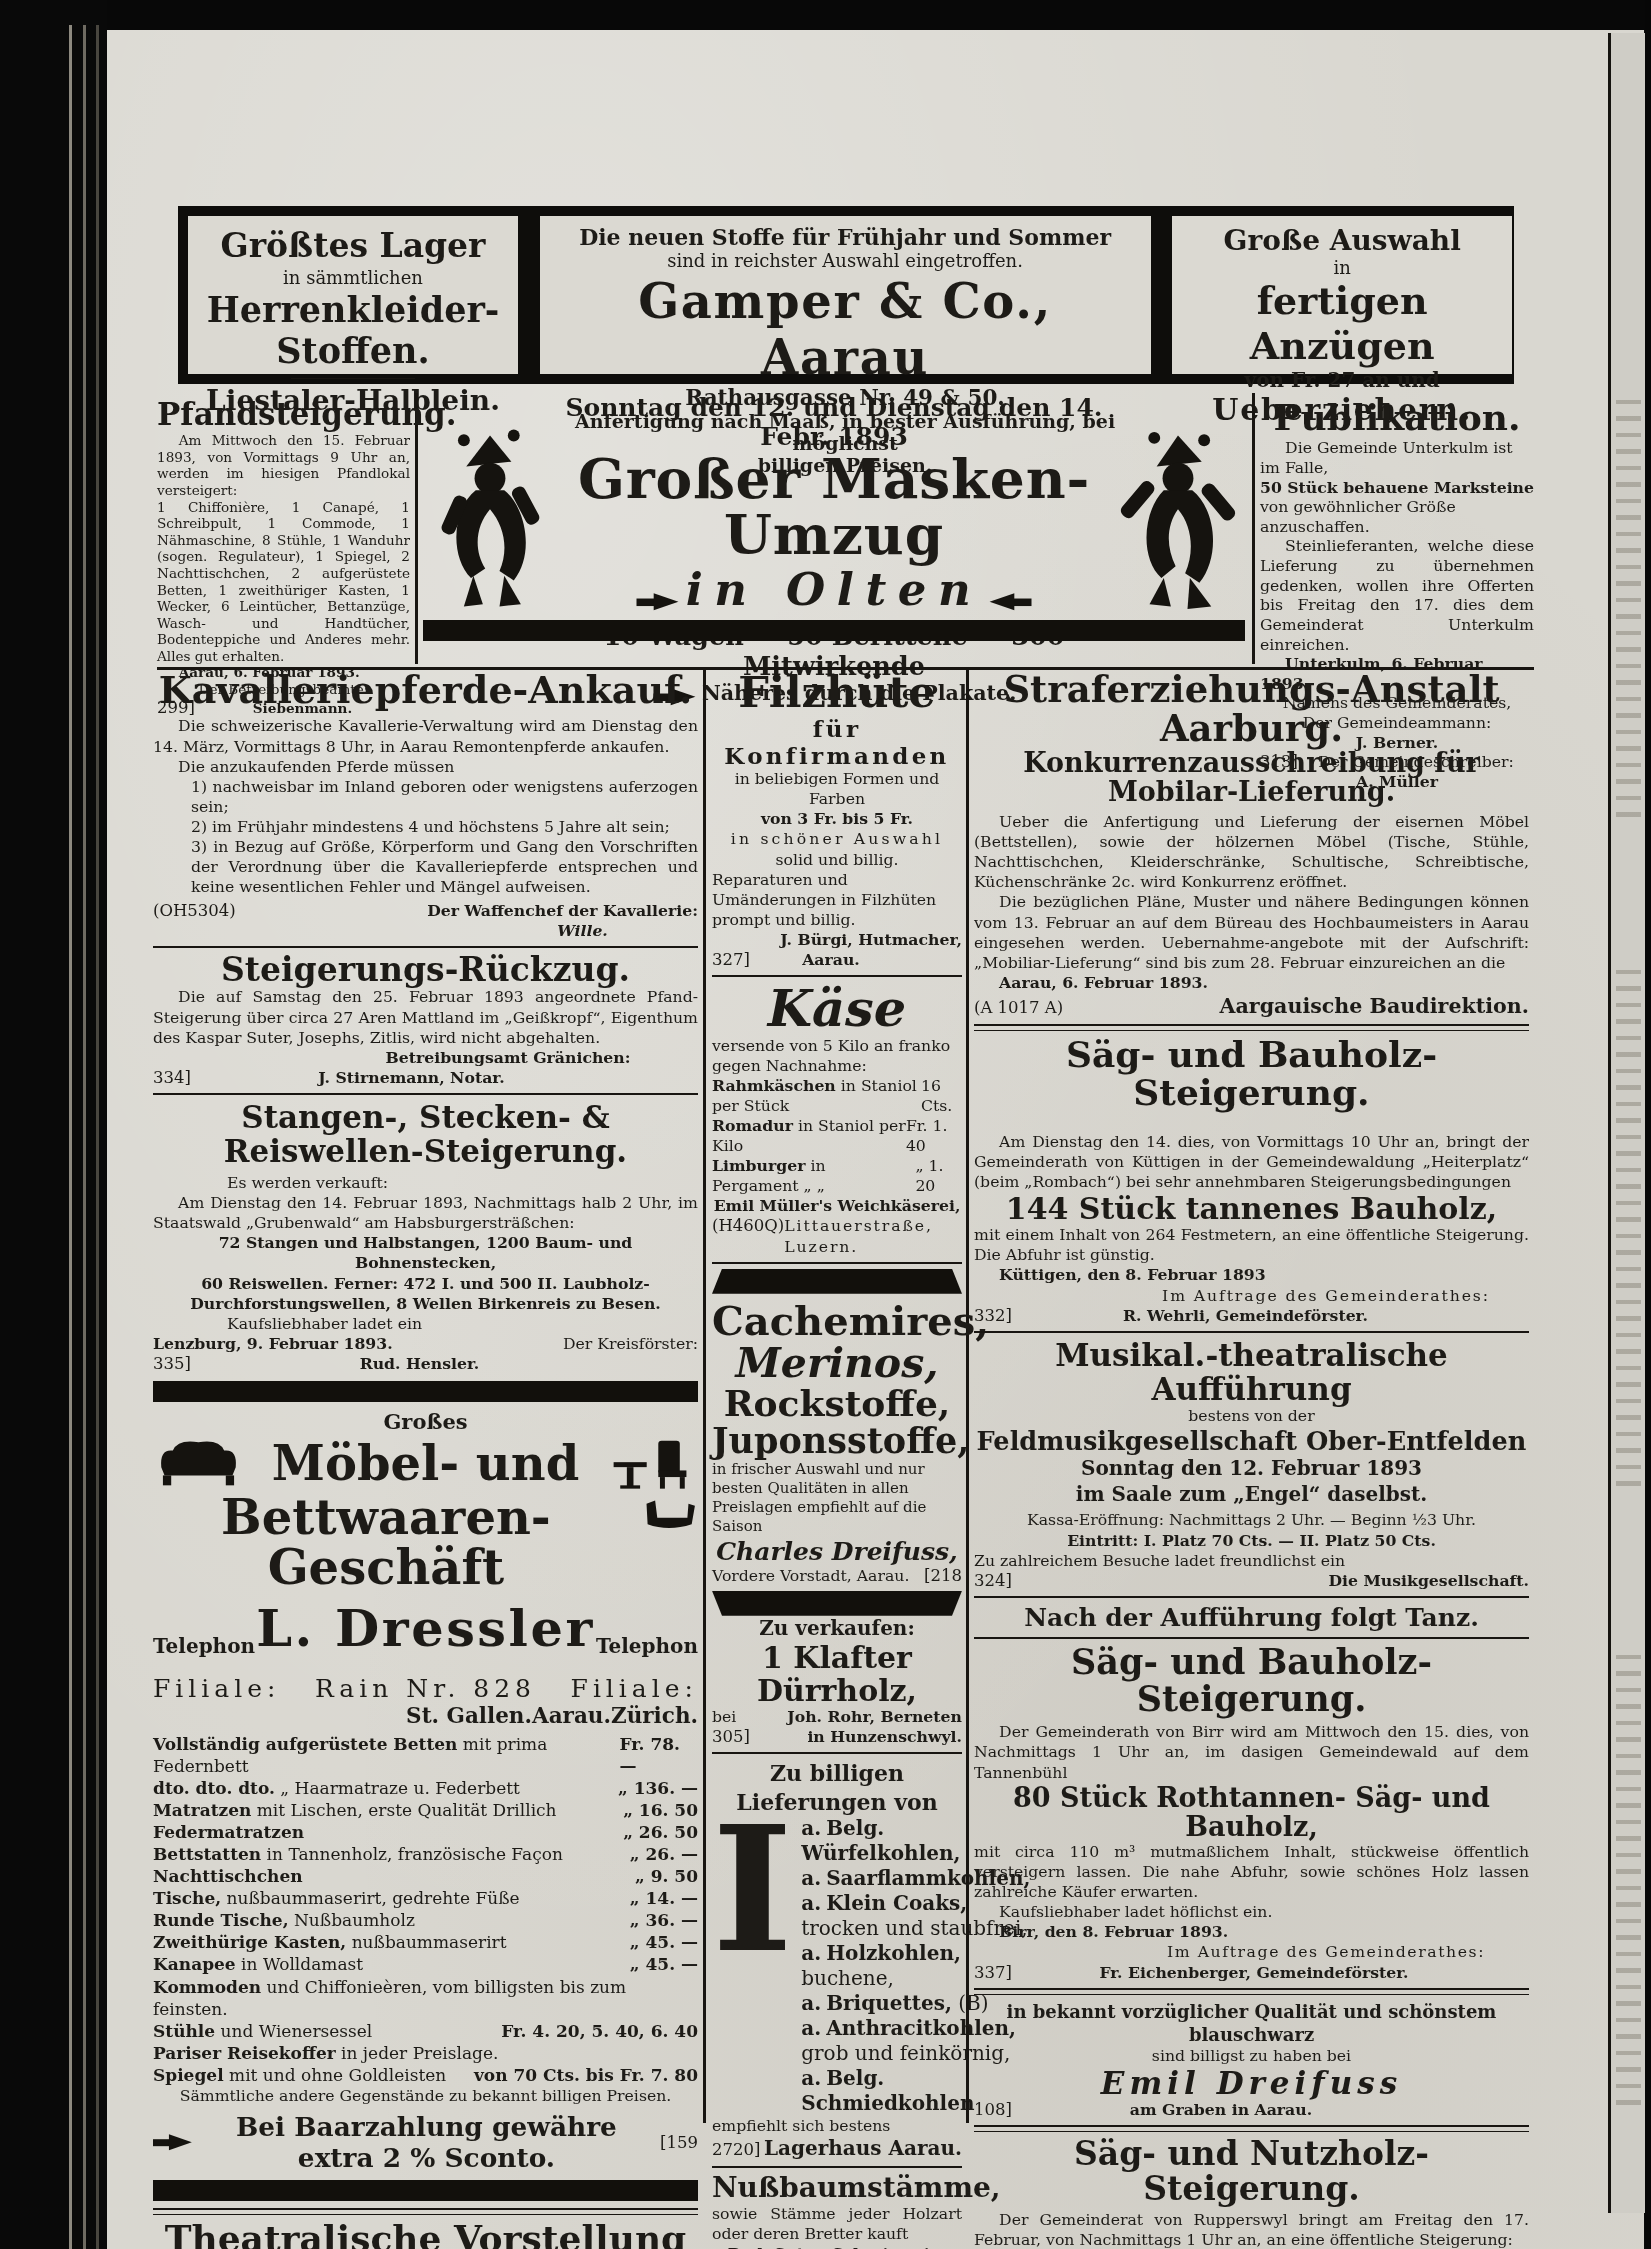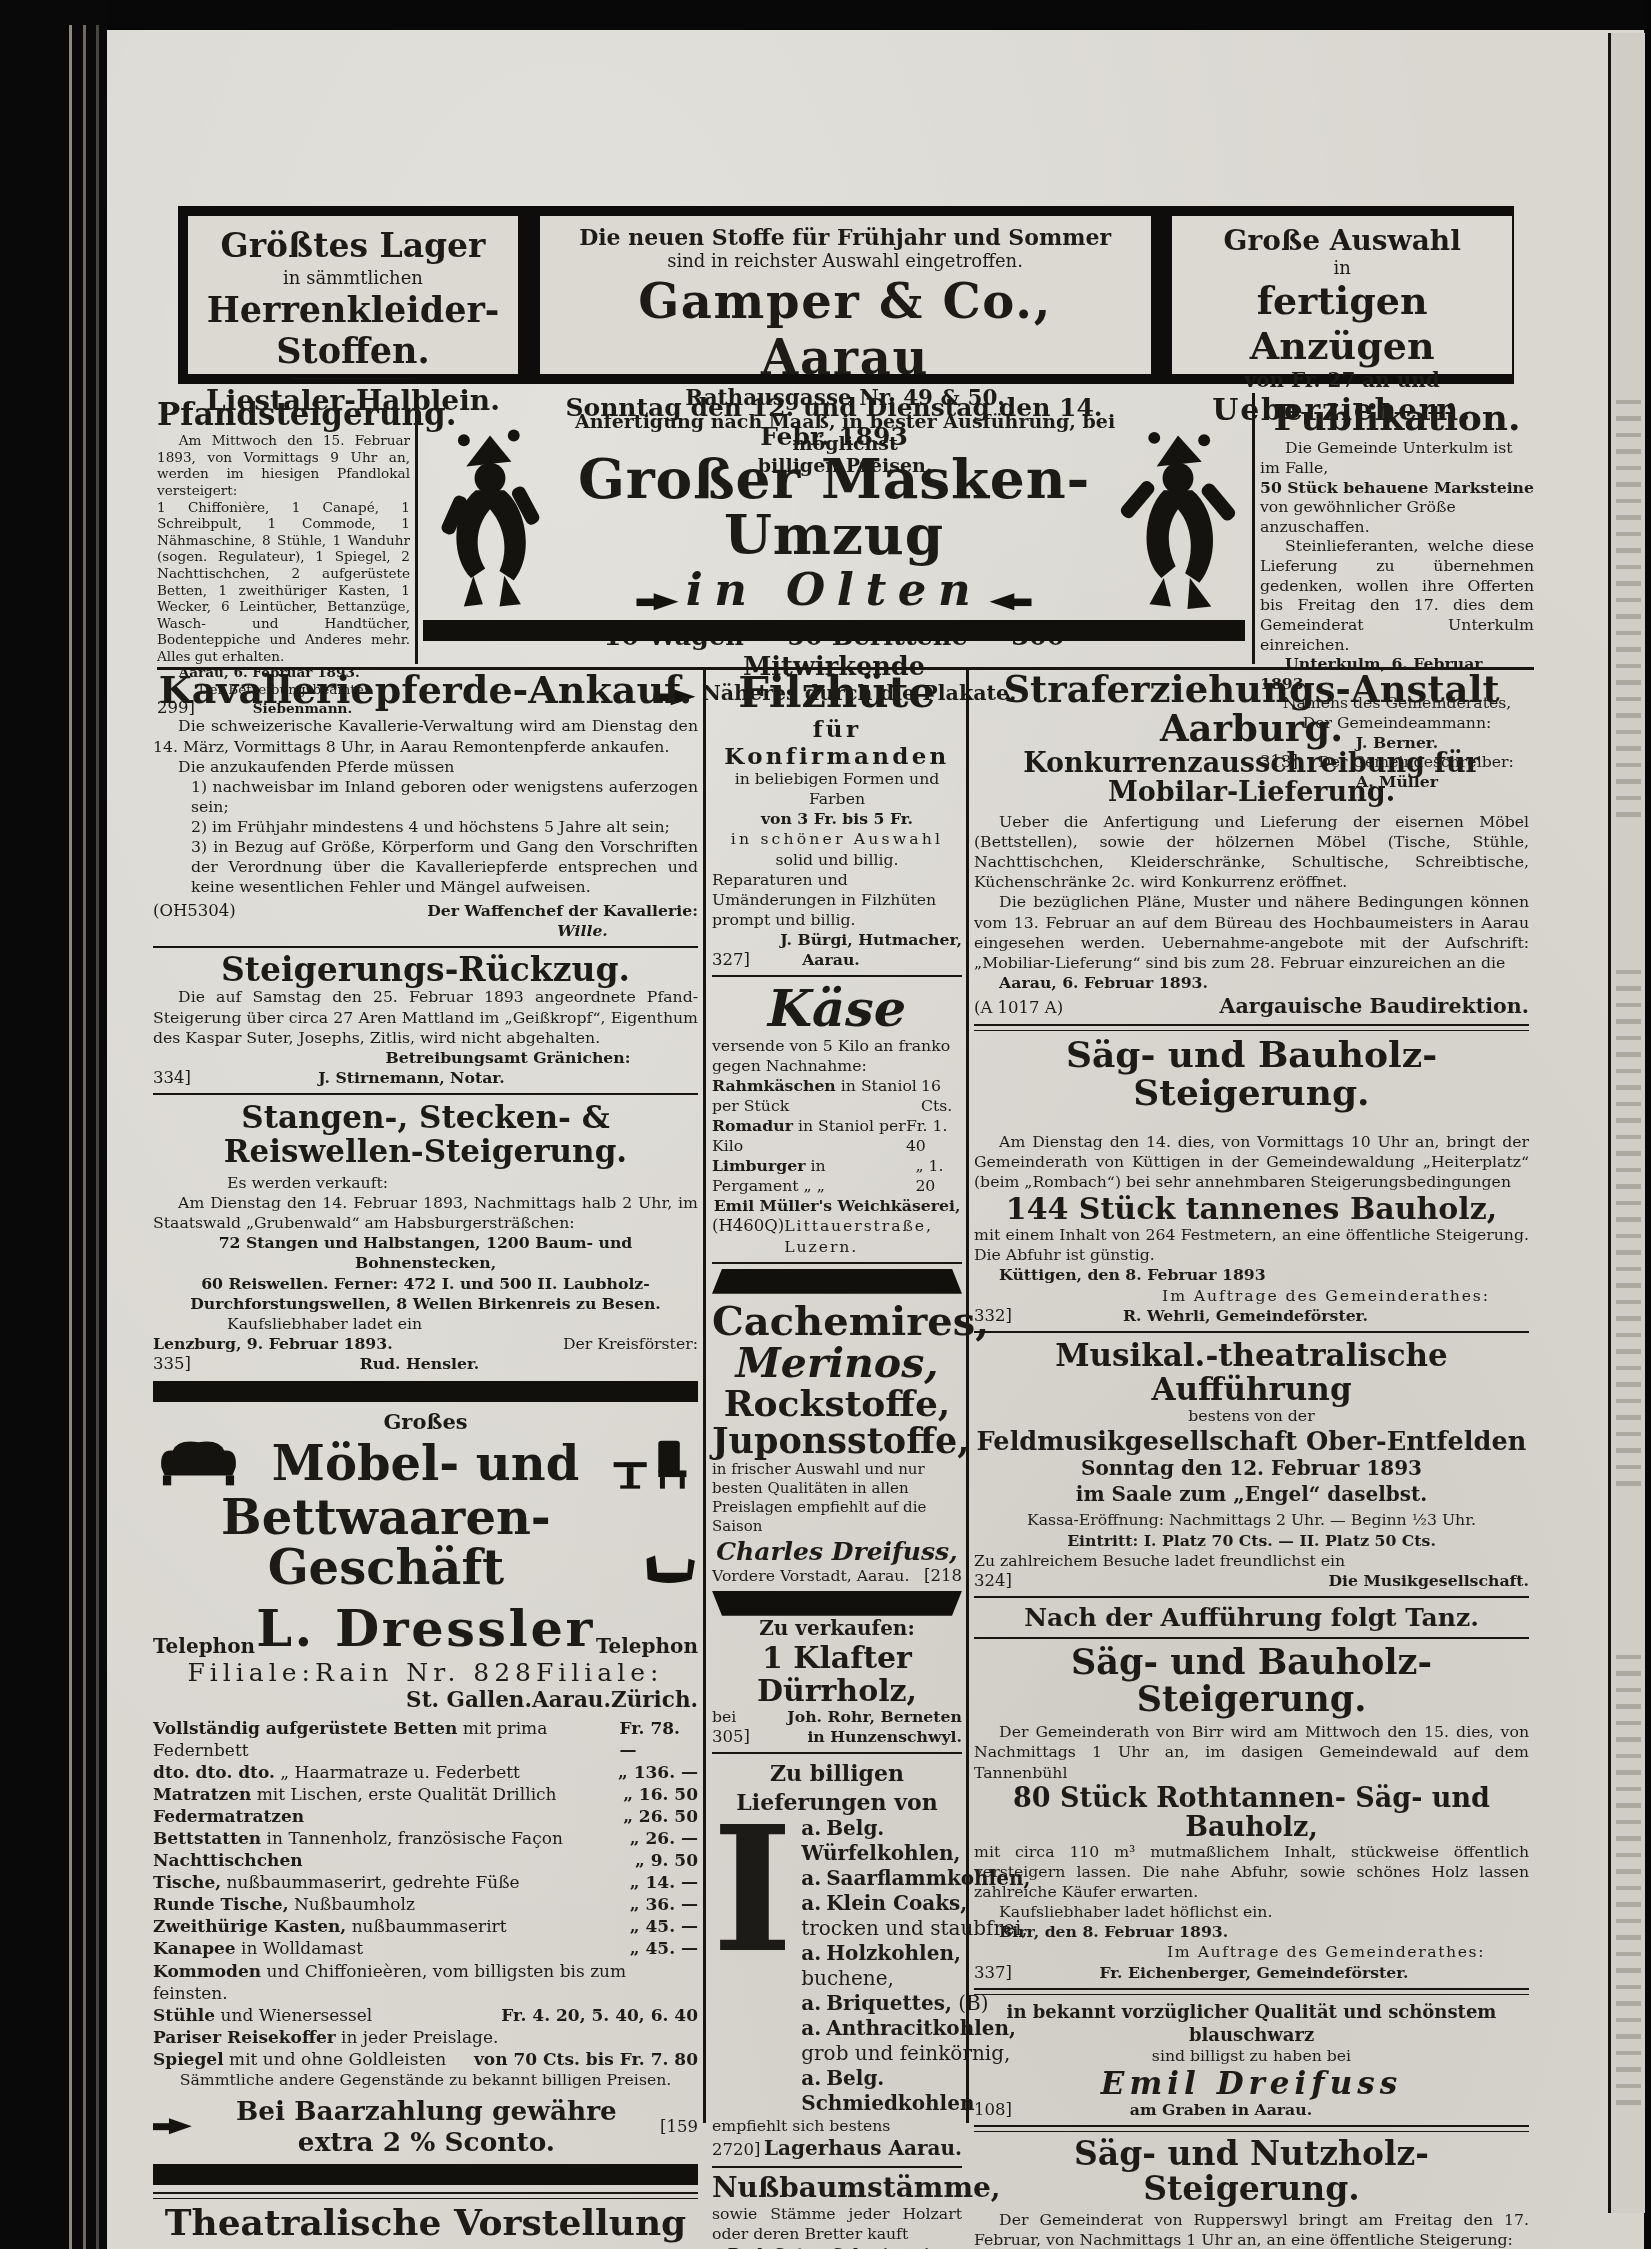--- a/index.html
+++ b/index.html
@@ -317,34 +317,34 @@
           <rect x="8" y="34" width="40" height="6"></rect>
               <rect x="24" y="40" width="8" height="24"></rect>
               <rect x="16" y="62" width="24" height="4"></rect>
           <rect x="62" y="8" width="26" height="40" rx="4"></rect>
               <rect x="62" y="44" width="34" height="8"></rect>
               <rect x="64" y="52" width="6" height="14"></rect>
               <rect x="88" y="52" width="6" height="14"></rect>
             </g>
           </svg>
       </div>
-      <div style="display:flex;align-items:flex-end;justify-content:center;gap:20px">
+      <div style="display:flex;align-items:flex-start;justify-content:center;gap:20px">
         <span class="line2">Bettwaaren- Geschäft</span>
         <svg class="furn" style="width:74px;height:46px" viewBox="0 0 110 70">
             <g fill="#15130f">
           <path d="M14 14 L30 8 L34 40 L90 40 L92 14 L104 18 L98 52 Q55 66 16 52 Z"></path>
             </g>
           </svg>
       </div>
       <div style="display:flex;justify-content:space-between;align-items:flex-end;margin-top:5px">
         <span class="tel">Telephon</span>
         <span class="name">L. Dressler</span>
         <span class="tel">Telephon</span>
       </div>
-      <div style="display:flex;justify-content:center;margin-top:0">
+      <div style="display:flex;justify-content:space-between;margin-top:16px">
         <span class="fil">Filiale:</span>
         <span class="fil">Rain Nr. 828</span>
         <span class="fil">Filiale:</span>
       </div>
       <div style="display:flex;justify-content:flex-end">
         <span class="city">St. Gallen.</span>
         <span class="city">Aarau.</span>
         <span class="city">Zürich.</span>
       </div>
       <div style="text-align:left;margin-top:5px">

